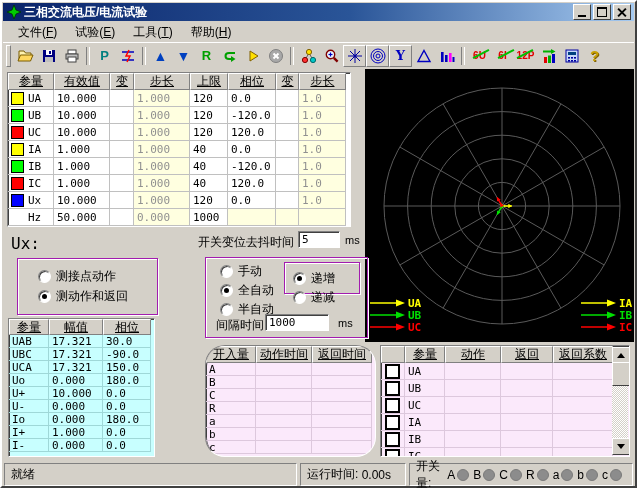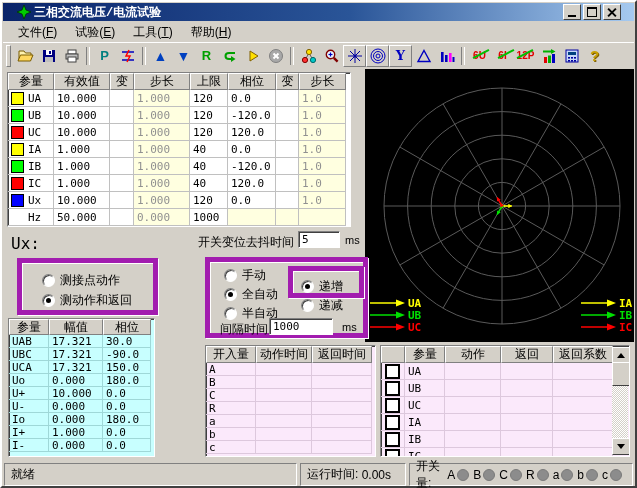--- a/index.html
+++ b/index.html
@@ -2,21 +2,21 @@
 <html><head>
 <meta charset="utf-8">
 <title>UI Recreation</title>
 <style>
   html,body{margin:0;padding:0;width:637px;height:488px;overflow:hidden;
     font-family:"Liberation Sans","DejaVu Sans",sans-serif;font-size:12px;color:#000;}
   #window{position:relative;width:637px;height:488px;background:#D4D0C8;box-sizing:border-box;
     border:2px solid;border-color:#FFFFFF #404040 #404040 #FFFFFF;}
   
   .titlebar{position:absolute;left:1px;top:1px;right:1px;height:18px;
-    background:linear-gradient(to right,#0A246A,#2A5598 55%,#A6CAF0);display:flex;align-items:center;padding:0 13px;font-family:Liberation Mono, monospace;}
+    background:linear-gradient(to right,#0A246A,#2A5598 55%,#A6CAF0);display:flex;align-items:center;padding:0 3px;}
   .title-icon{width:14px;height:14px;margin:0 3px 0 1px;flex:0 0 auto;}
   .title-text{color:#fff;font-weight:bold;font-size:12px;flex:1;white-space:nowrap;overflow:hidden;}
   .tb-btns{display:flex;gap:2px;}
   .tb-btn{width:16px;height:14px;background:#D4D0C8;border:1px solid;border-color:#fff #404040 #404040 #fff;
     position:relative;display:flex;align-items:center;justify-content:center;}
   .g-min{width:8px;height:2px;background:#000;margin-top:7px;}
   .g-max{width:8px;height:7px;border:1px solid #000;border-top:2px solid #000;}
   .g-close{position:relative;width:10px;height:9px;}
   .g-close::before,.g-close::after{content:"";position:absolute;left:4px;top:-1px;width:2px;height:11px;background:#000;}
   .g-close::before{transform:rotate(45deg);}.g-close::after{transform:rotate(-45deg);}
@@ -28,25 +28,25 @@
     display:flex;align-items:center;padding-left:2px;}
   .grip{width:3px;height:20px;border:1px solid;border-color:#fff #808080 #808080 #fff;margin:0 3px 0 1px;}
   .tbtn{width:23px;height:22px;display:flex;align-items:center;justify-content:center;flex:0 0 auto;}
   .tbtn.raised{border:1px solid;border-color:#fff #808080 #808080 #fff;width:21px;height:20px;}
   .tsep{width:2px;height:18px;border-left:1px solid #808080;border-right:1px solid #fff;margin:0 3px;}
   .ticon-text{font-weight:bold;font-size:13px;line-height:1;}
   .ticon-sm{font-weight:bold;font-size:10px;line-height:1;position:relative;}
   .slash{position:absolute;left:-1px;top:2px;width:18px;height:2px;background:#00C000;transform:rotate(-28deg);}
   .input{background:#fff;border:1px solid;border-color:#808080 #fff #fff #808080;box-shadow:inset 1px 1px 0 #404040;
     font-family:"DejaVu Sans Mono",monospace;font-size:11px;padding:1px 3px;box-sizing:border-box;}
-  .gbox{border:5px solid #a21caf;box-shadow:inset 1px 1px 0 #fff,1px 1px 0 #fff;position:absolute;box-sizing:border-box;}
+  .gbox{border:1px solid #a21caf;box-shadow:inset 1px 1px 0 #fff,1px 1px 0 #fff;position:absolute;box-sizing:border-box;}
   
   .tbl{position:absolute;background:#fff;box-sizing:border-box;overflow:hidden;
     border:1px solid;border-color:#808080 #fff #fff #808080;box-shadow:inset 1px 1px 0 #404040;}
-  .thead{display:grid;}
+  .thead{display:grid;text-decoration:underline;}
   .th{background:#D4D0C8;border:1px solid;border-color:#fff #808080 #808080 #fff;
     text-align:center;font-size:12px;overflow:hidden;white-space:nowrap;}
   .tr{display:grid;}
   .td{border-right:1px solid #C0C0C0;border-bottom:1px solid #C0C0C0;padding:1px 3px;
     font-family:"DejaVu Sans Mono",monospace;font-size:11px;white-space:nowrap;overflow:hidden;display:flex;align-items:center;}
   .ptable{background:#fff;}
   .ptable .thead,.ptable .tr{grid-template-columns:46px 56px 24px 56px 38px 48px 23px 47px;}
   .ptable .th{height:15px;line-height:15px;}
   .ptable .tr{height:17px;}
   .step-bg{background:#FFFFE0;color:#909090;}
@@ -615,21 +615,21 @@
         </div>
 
         <div class="tr">
           <div class="td">I-</div>
           <div class="td">0.000</div>
           <div class="td">0.0</div>
         </div>
       </div>
   </div>
 
-  <div class="tbl itable" style="left:203px;top:343px;width:171px;height:112px;">
+  <div class="tbl itable" style="left:203px;top:343px;width:171px;height:112px;border-radius:20px;">
     <div class="thead">
 
     <div class="th">开入量</div>
         <div class="th">动作时间</div>
         <div class="th">返回时间</div>
       </div>
     <div>
 
         <div class="tr">
           <div class="td">A</div>

